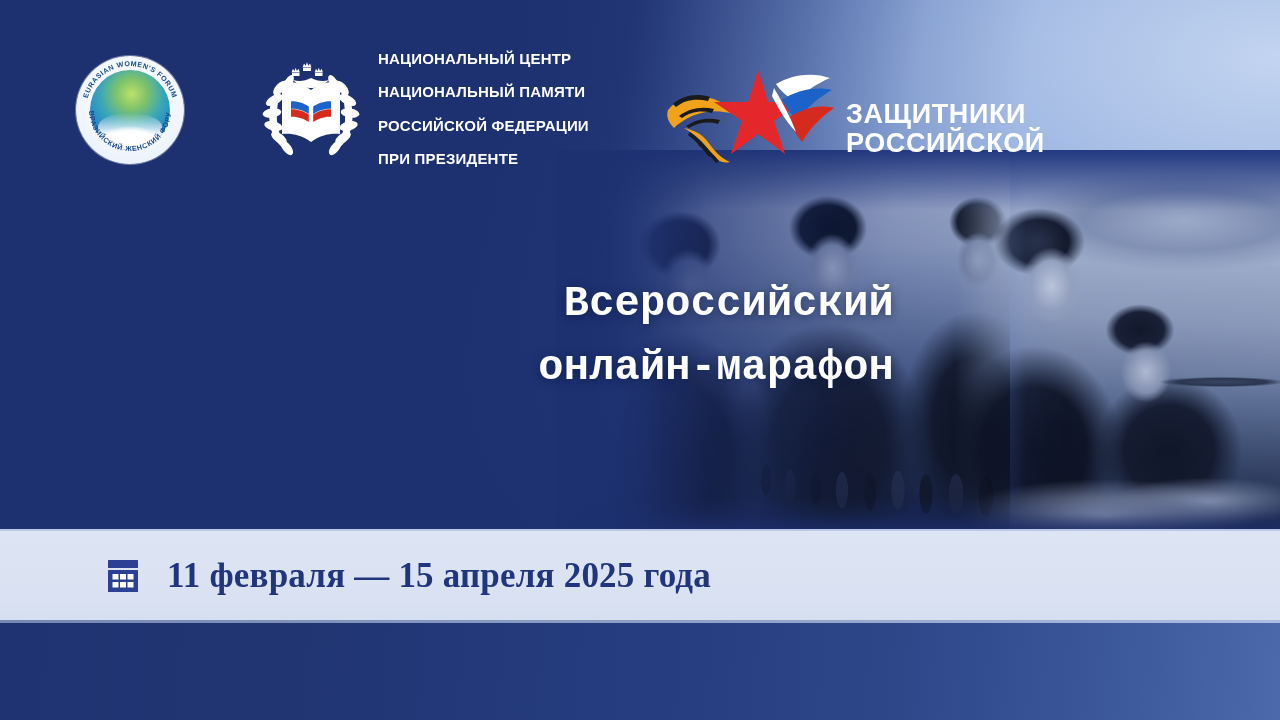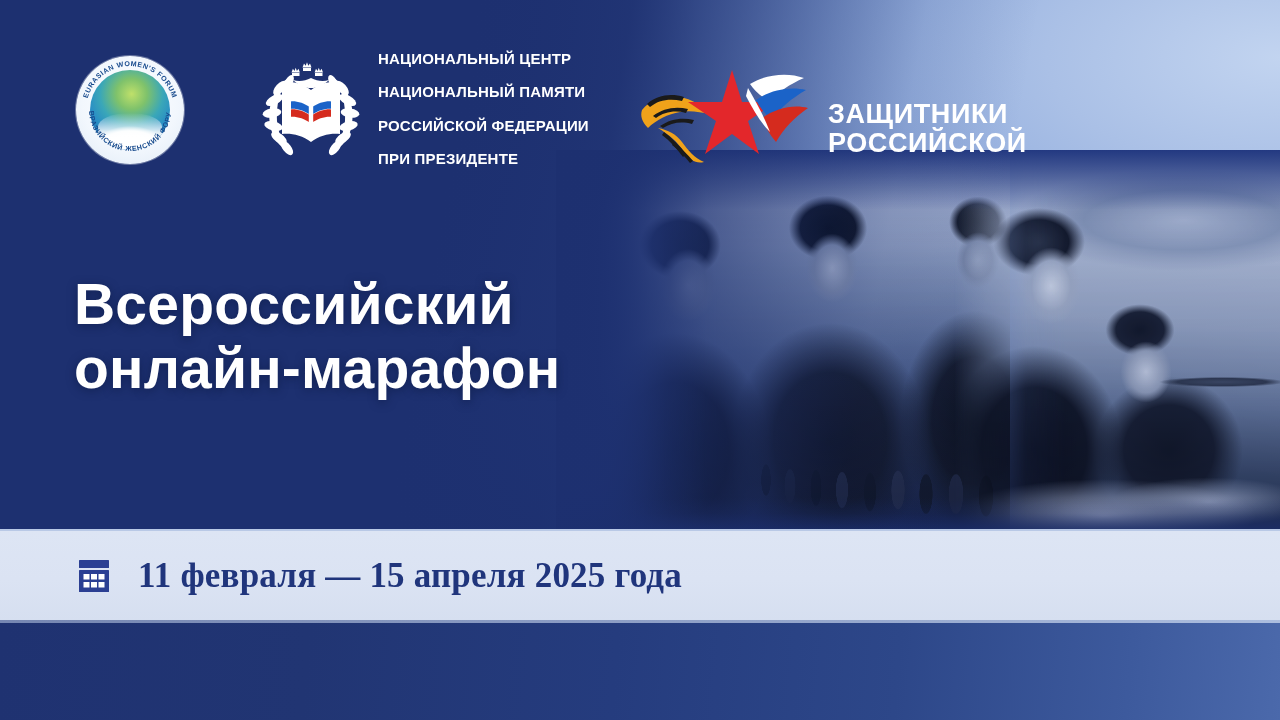--- a/index.html
+++ b/index.html
@@ -214,25 +214,25 @@
     font-weight: 700;
     font-size: 15px;
     line-height: 18.5px;
     letter-spacing: 0.2px;
     white-space: nowrap;
   }
 
   
   .logo-dof {
     position: absolute;
-    left: 638px; top: 14px;
+    left: 664px; top: 14px;
     height: 112px;
     display: flex;
     align-items: center;
-    gap: 12px;
+    gap: 4px;
   }
   .dof-mark { position: relative; width: 178px; height: 108px; }
   .dof-mark svg { width: 100%; height: 100%; display: block; }
   .dof-words {
     display: flex;
     flex-direction: column;
     justify-content: center;
     padding-top: 26px;
   }
   .dof-words span {
@@ -247,42 +247,43 @@
 
   
   .headline {
     position: absolute;
     left: 74px;
     top: 272px;
     width: 820px;
   }
   .headline .line {
     color: #ffffff;
-    font-family: Liberation Sans, sans-serif;
+    font-family: Liberation Mono, monospace;
     font-weight: 700;
-    font-size: 57px;
+    font-size: 42px;
     line-height: 64px;
     letter-spacing: 0.2px;
     white-space: nowrap;
     text-shadow: 0 2px 10px rgba(10,22,60,0.55);
+    text-align: right;
   }
 
   
   .date-band {
     position: absolute;
     left: 0;
     top: 529px;
     width: 100%;
     height: 91px;
     background: linear-gradient(180deg, #dde5f4 0%, #dbe3f3 55%, #d6dff0 100%);
     border-top: 2px solid #b9c9e6;
     box-sizing: border-box;
     display: flex;
     align-items: center;
-    padding-left: 76px;
+    padding-left: 105px;
     gap: 26px;
   }
   .cal-icon { width: 36px; height: 36px; position: relative; flex: 0 0 auto; }
   .cal-icon svg { width: 100%; height: 100%; display: block; }
   .date-text {
     color: #20357c;
     font-family: "Liberation Serif", "DejaVu Serif", serif;
     font-weight: 700;
     font-size: 35px;
     line-height: 38px;

